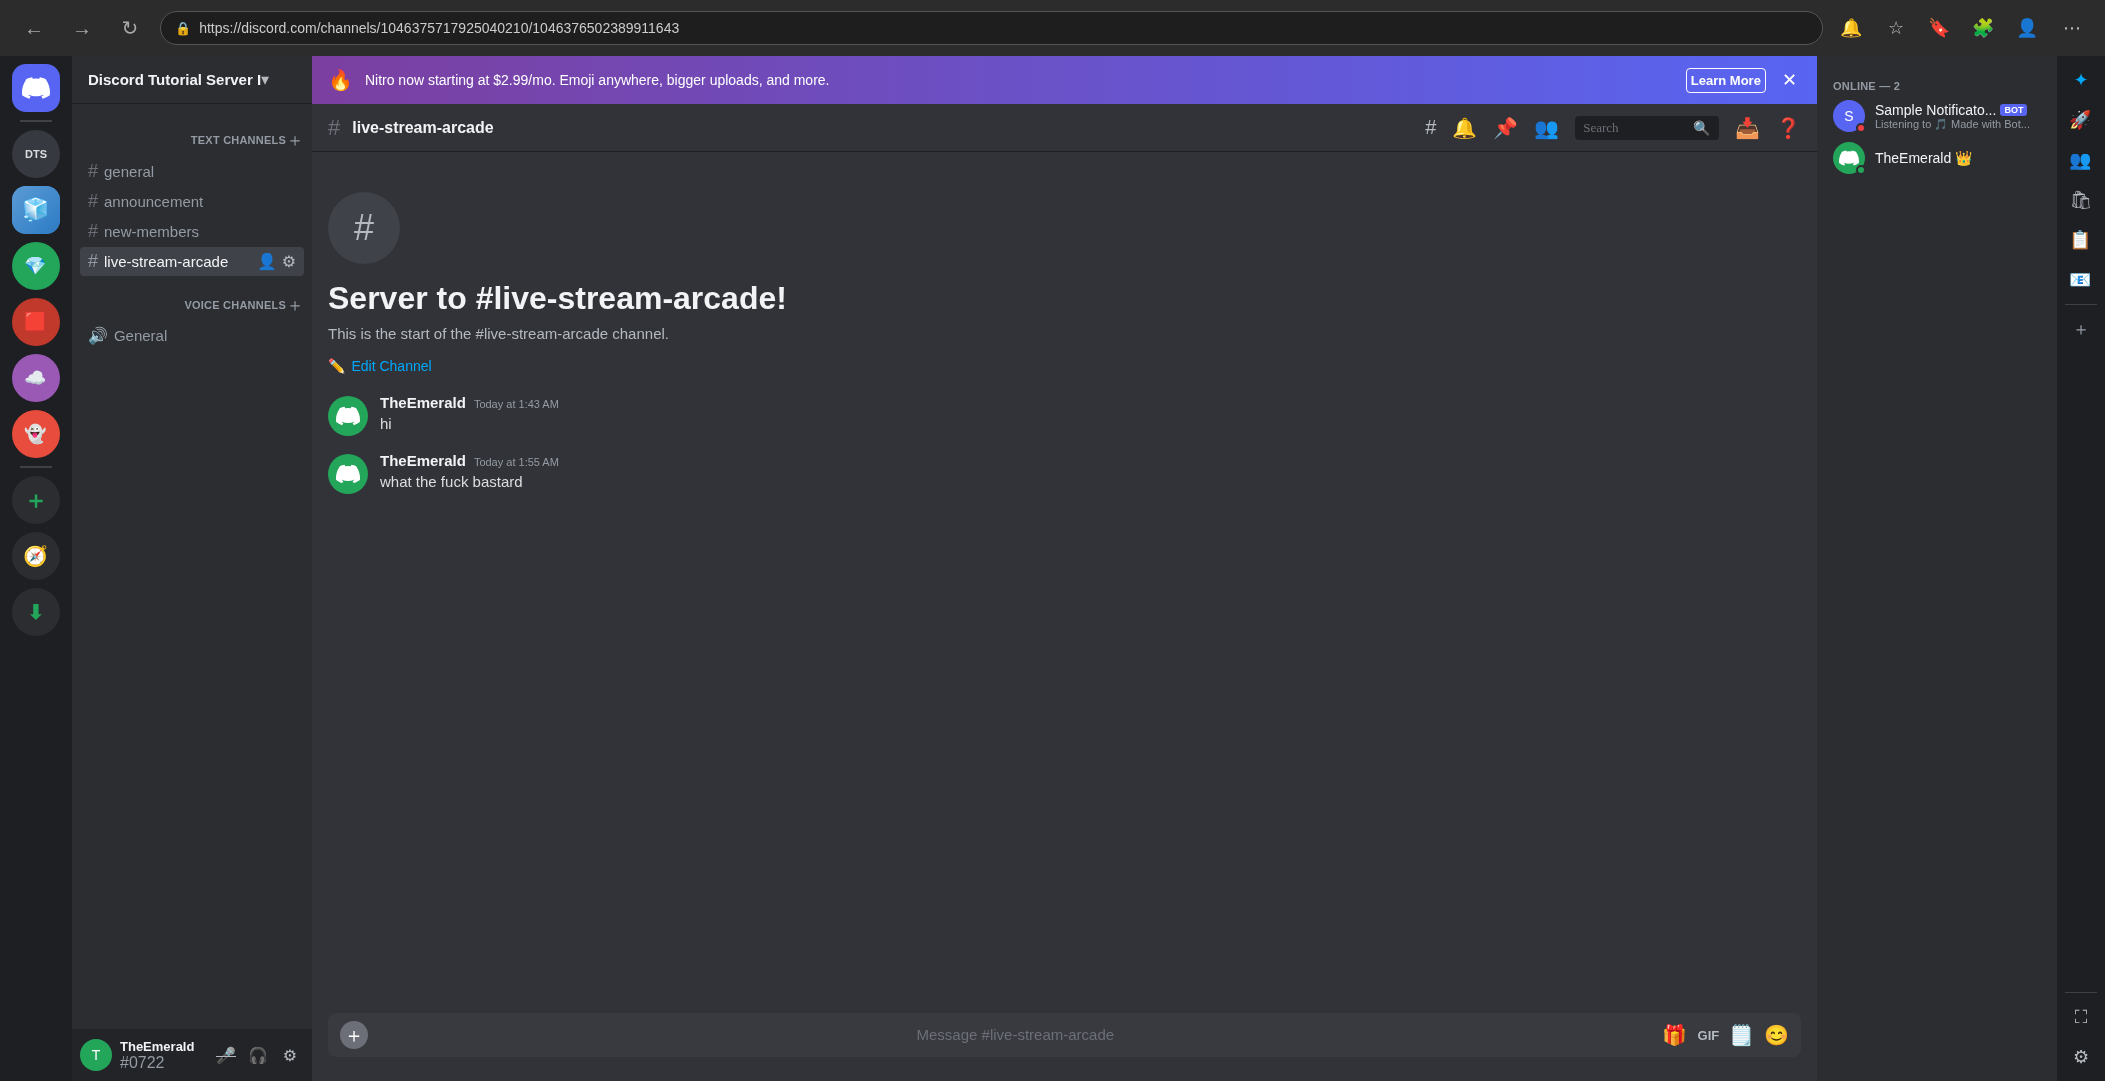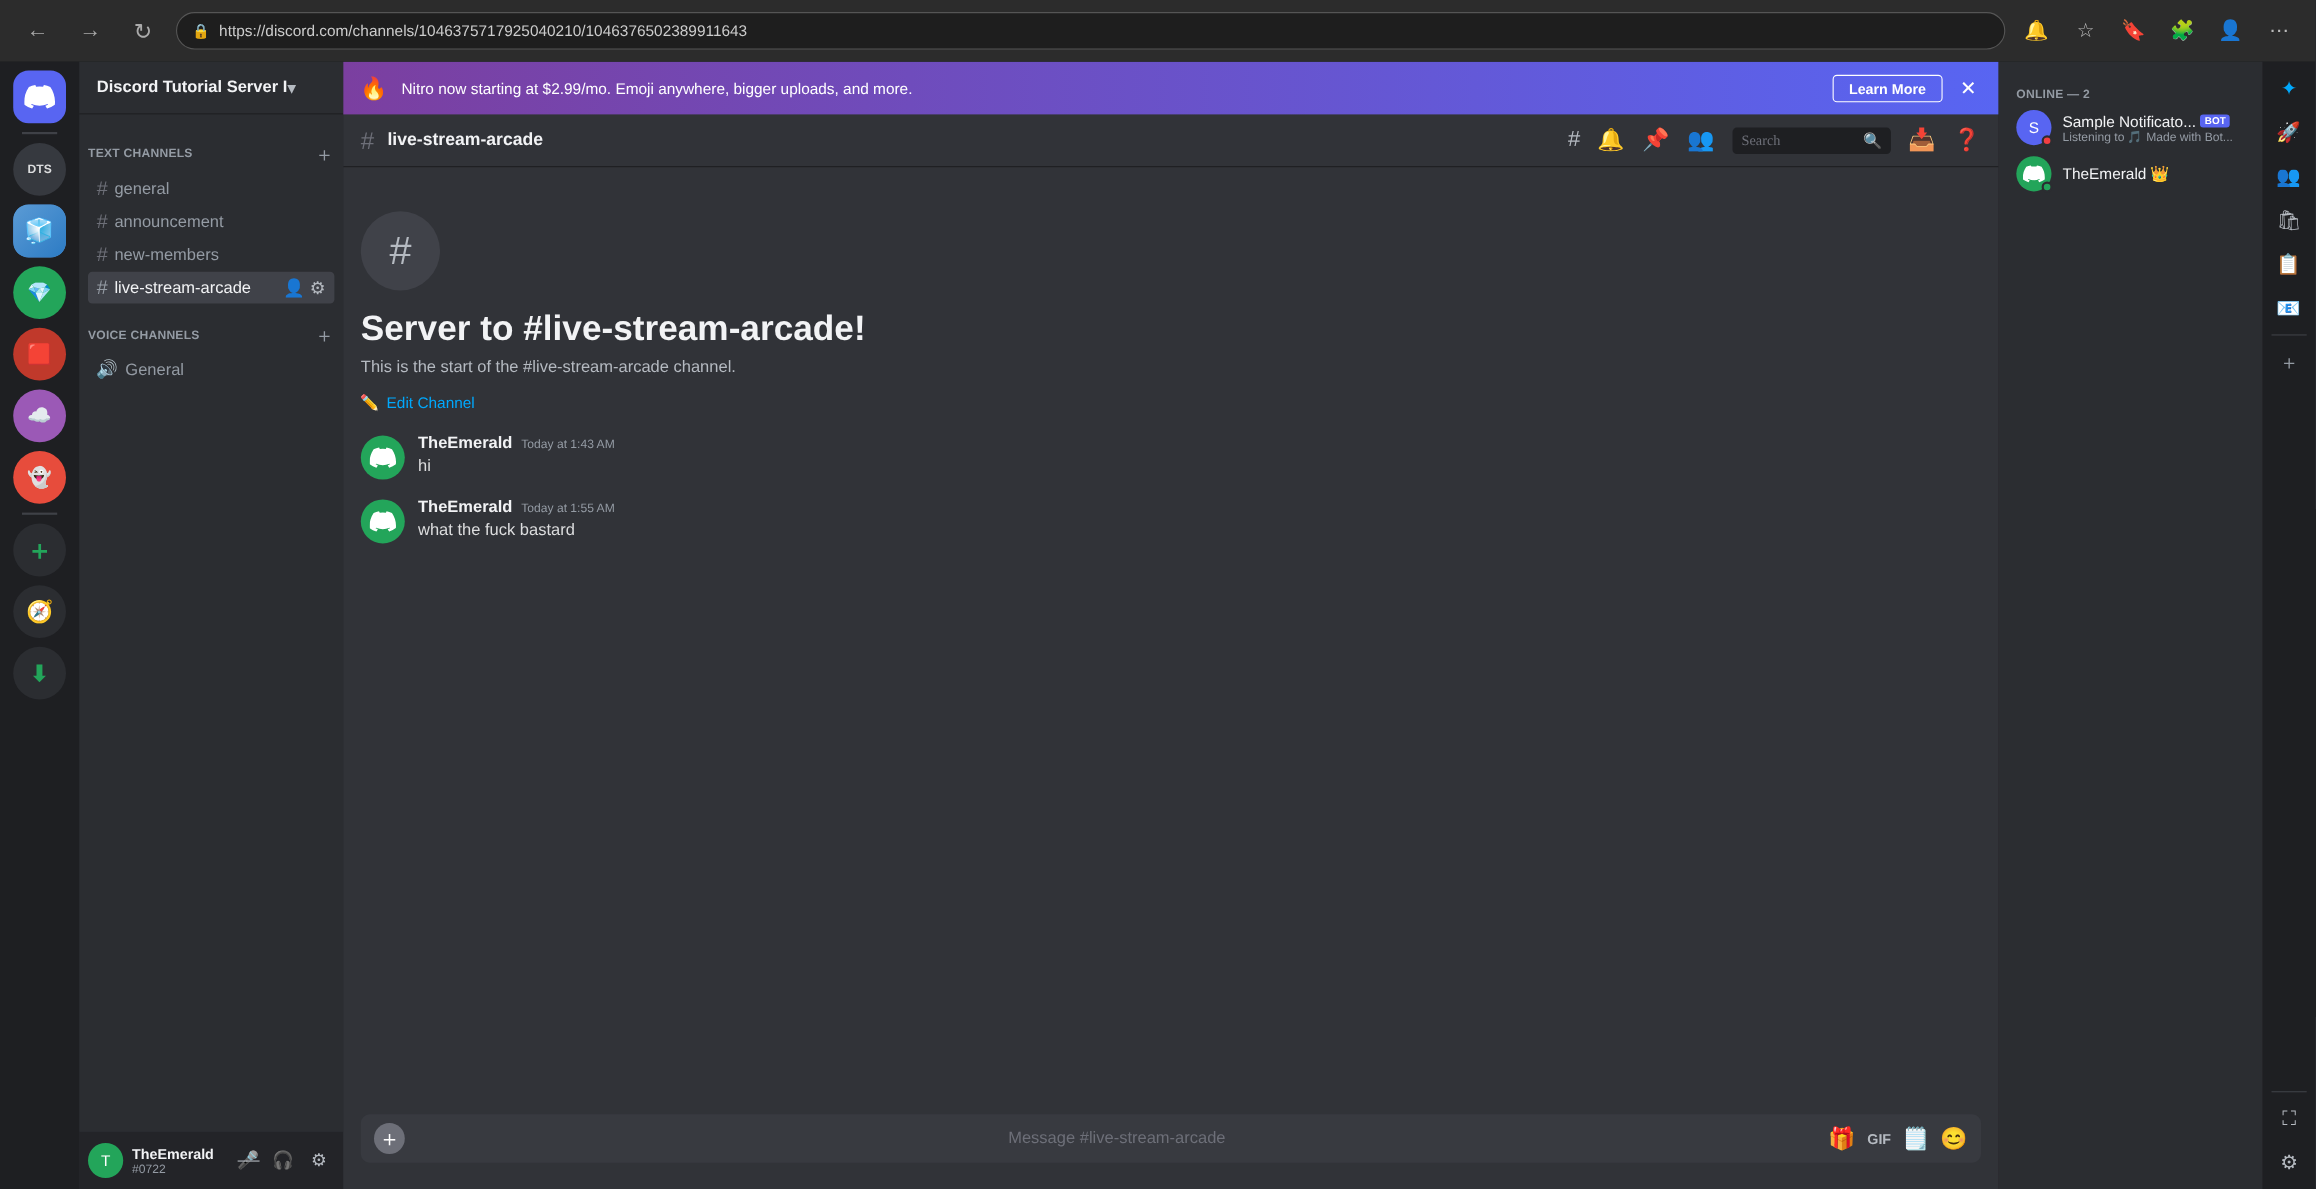--- a/index.html
+++ b/index.html
@@ -108,21 +108,21 @@
     .server-name {
       font-weight: 600;
       color: #f2f3f5;
       font-size: 15px;
     }
     .channel-list { flex: 1; overflow-y: auto; padding: 8px 0; }
     .channel-category {
       padding: 16px 8px 4px 8px;
       display: flex;
       align-items: center;
-      justify-content: space-between;
+      justify-content: flex-end;
       cursor: pointer;
     }
     .channel-category-name {
       font-size: 11px;
       font-weight: 700;
       text-transform: uppercase;
       color: #949ba4;
       letter-spacing: 0.02em;
     }
     .category-add-btn {
@@ -178,21 +178,21 @@
       width: 32px; height: 32px;
       border-radius: 50%;
       background: #23a55a;
       display: flex; align-items: center; justify-content: center;
       font-size: 14px;
       color: white;
       flex-shrink: 0;
     }
     .user-info { flex: 1; min-width: 0; }
     .user-name { font-size: 13px; font-weight: 600; color: #f2f3f5; }
-    .user-tag { font-size: 11px; color: #949ba4; }
+    .user-tag { font-size: 16px; color: #949ba4; }
     .user-controls { display: flex; gap: 4px; }
     .user-ctrl-btn {
       width: 28px; height: 28px;
       border: none; background: none;
       color: #b5bac1; font-size: 16px;
       cursor: pointer; display: flex; align-items: center; justify-content: center;
       border-radius: 4px;
     }
 
     
@@ -214,21 +214,21 @@
       gap: 12px;
       flex-shrink: 0;
     }
     .nitro-icon { font-size: 20px; }
     .nitro-text { color: white; font-size: 14px; font-weight: 500; flex: 1; }
     .nitro-learn-btn {
       background: transparent;
       border: 1.5px solid white;
       border-radius: 4px;
       color: white;
-      padding: 4px 14px;
+      padding: 4px 4px;
       font-size: 13px;
       font-weight: 600;
       cursor: pointer;
     }
     .nitro-close {
       background: none; border: none;
       color: white; font-size: 18px;
       cursor: pointer; padding: 4px;
     }
 

